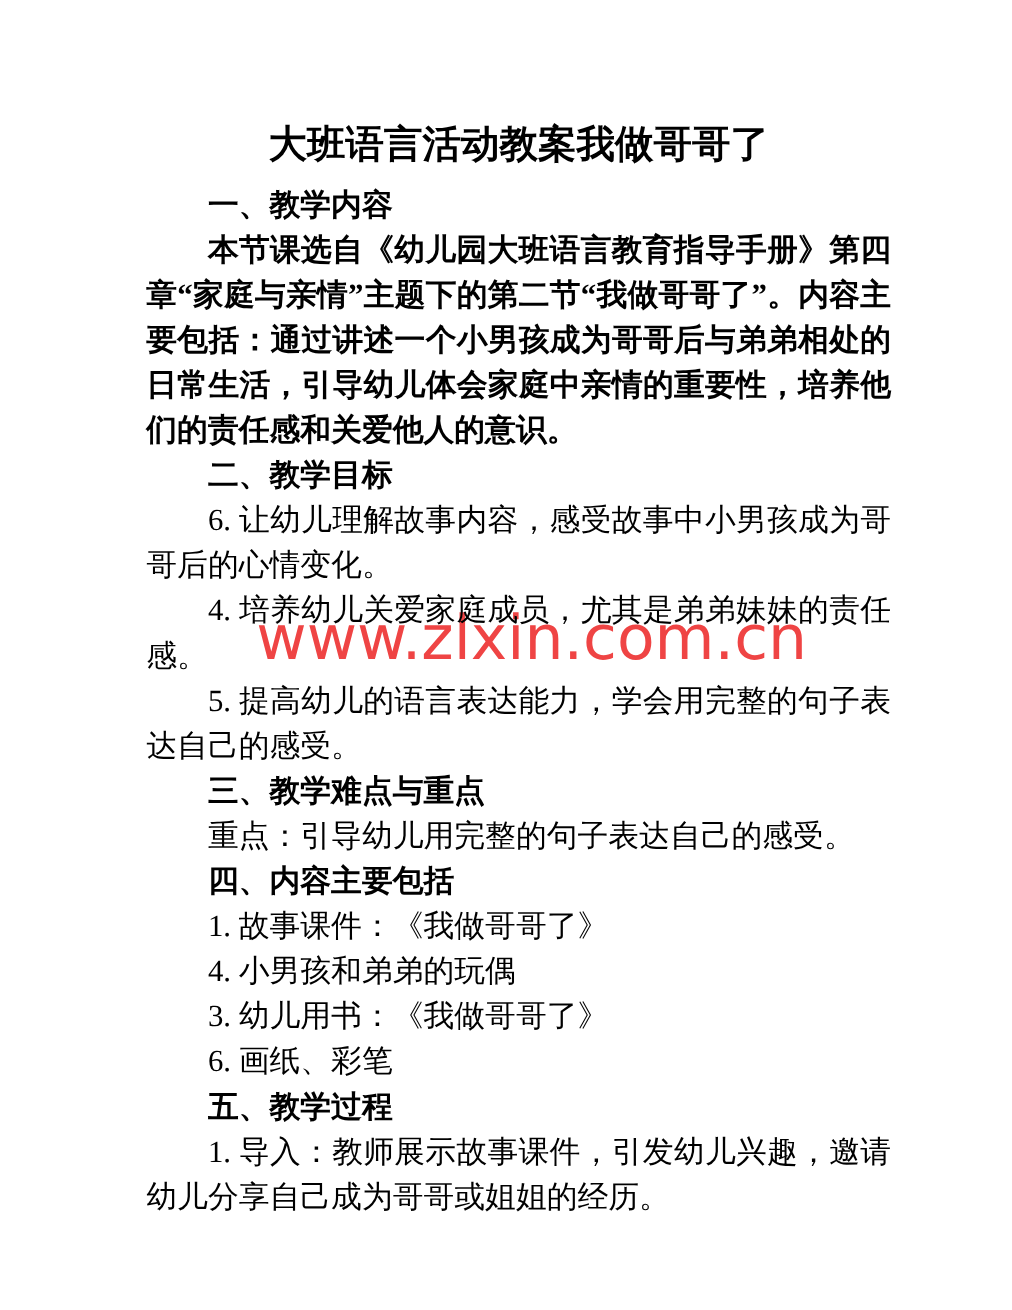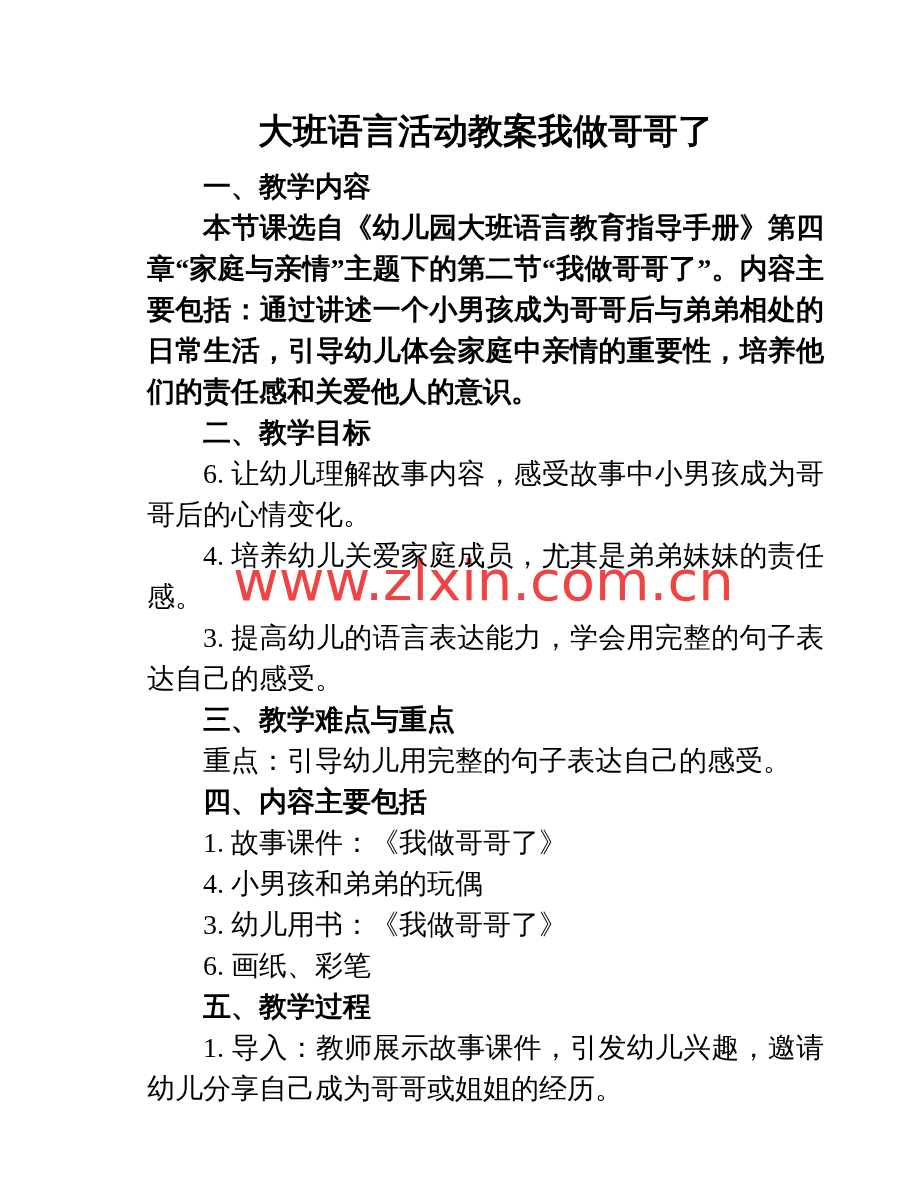--- a/index.html
+++ b/index.html
@@ -25,21 +25,20 @@
     letter-spacing: 0px;
     color: #ef4444;
     white-space: nowrap;
     user-select: none;
   }
   .content {
     position: absolute;
     left: 133px; top: 98px;
     width: 677px;
     z-index: 1;
-    margin-left: 14px;
   }
   .doc-title {
     margin: 0;
     font-size: 35px;
     font-weight: bold;
     line-height: 68px;
     text-align: center;
     white-space: nowrap;
   }
   .blk {
@@ -62,21 +61,21 @@
 
   <div class="content">
 
     <h1 class="doc-title">大班语言活动教案我做哥哥了</h1>
 
     <p class="blk heading">一、教学内容</p>
     <p class="blk bold">本节课选自《幼儿园大班语言教育指导手册》第四章“家庭与亲情”主题下的第二节“我做哥哥了”。内容主要包括：通过讲述一个小男孩成为哥哥后与弟弟相处的日常生活，引导幼儿体会家庭中亲情的重要性，培养他们的责任感和关爱他人的意识。</p>
     <p class="blk heading">二、教学目标</p>
     <p class="blk">6. 让幼儿理解故事内容，感受故事中小男孩成为哥哥后的心情变化。</p>
     <p class="blk">4. 培养幼儿关爱家庭成员，尤其是弟弟妹妹的责任感。</p>
-    <p class="blk">3. 提高幼儿的语言表达能力，学会用完整的句子表达自己的感受。</p>
+    <p class="blk">5. 提高幼儿的语言表达能力，学会用完整的句子表达自己的感受。</p>
     <p class="blk heading">三、教学难点与重点</p>
     <p class="blk">重点：引导幼儿用完整的句子表达自己的感受。</p>
     <p class="blk heading">四、内容主要包括</p>
     <p class="blk">1. 故事课件：《我做哥哥了》</p>
     <p class="blk">4. 小男孩和弟弟的玩偶</p>
     <p class="blk">3. 幼儿用书：《我做哥哥了》</p>
     <p class="blk">6. 画纸、彩笔</p>
     <p class="blk heading">五、教学过程</p>
     <p class="blk">1. 导入：教师展示故事课件，引发幼儿兴趣，邀请幼儿分享自己成为哥哥或姐姐的经历。</p>
 

